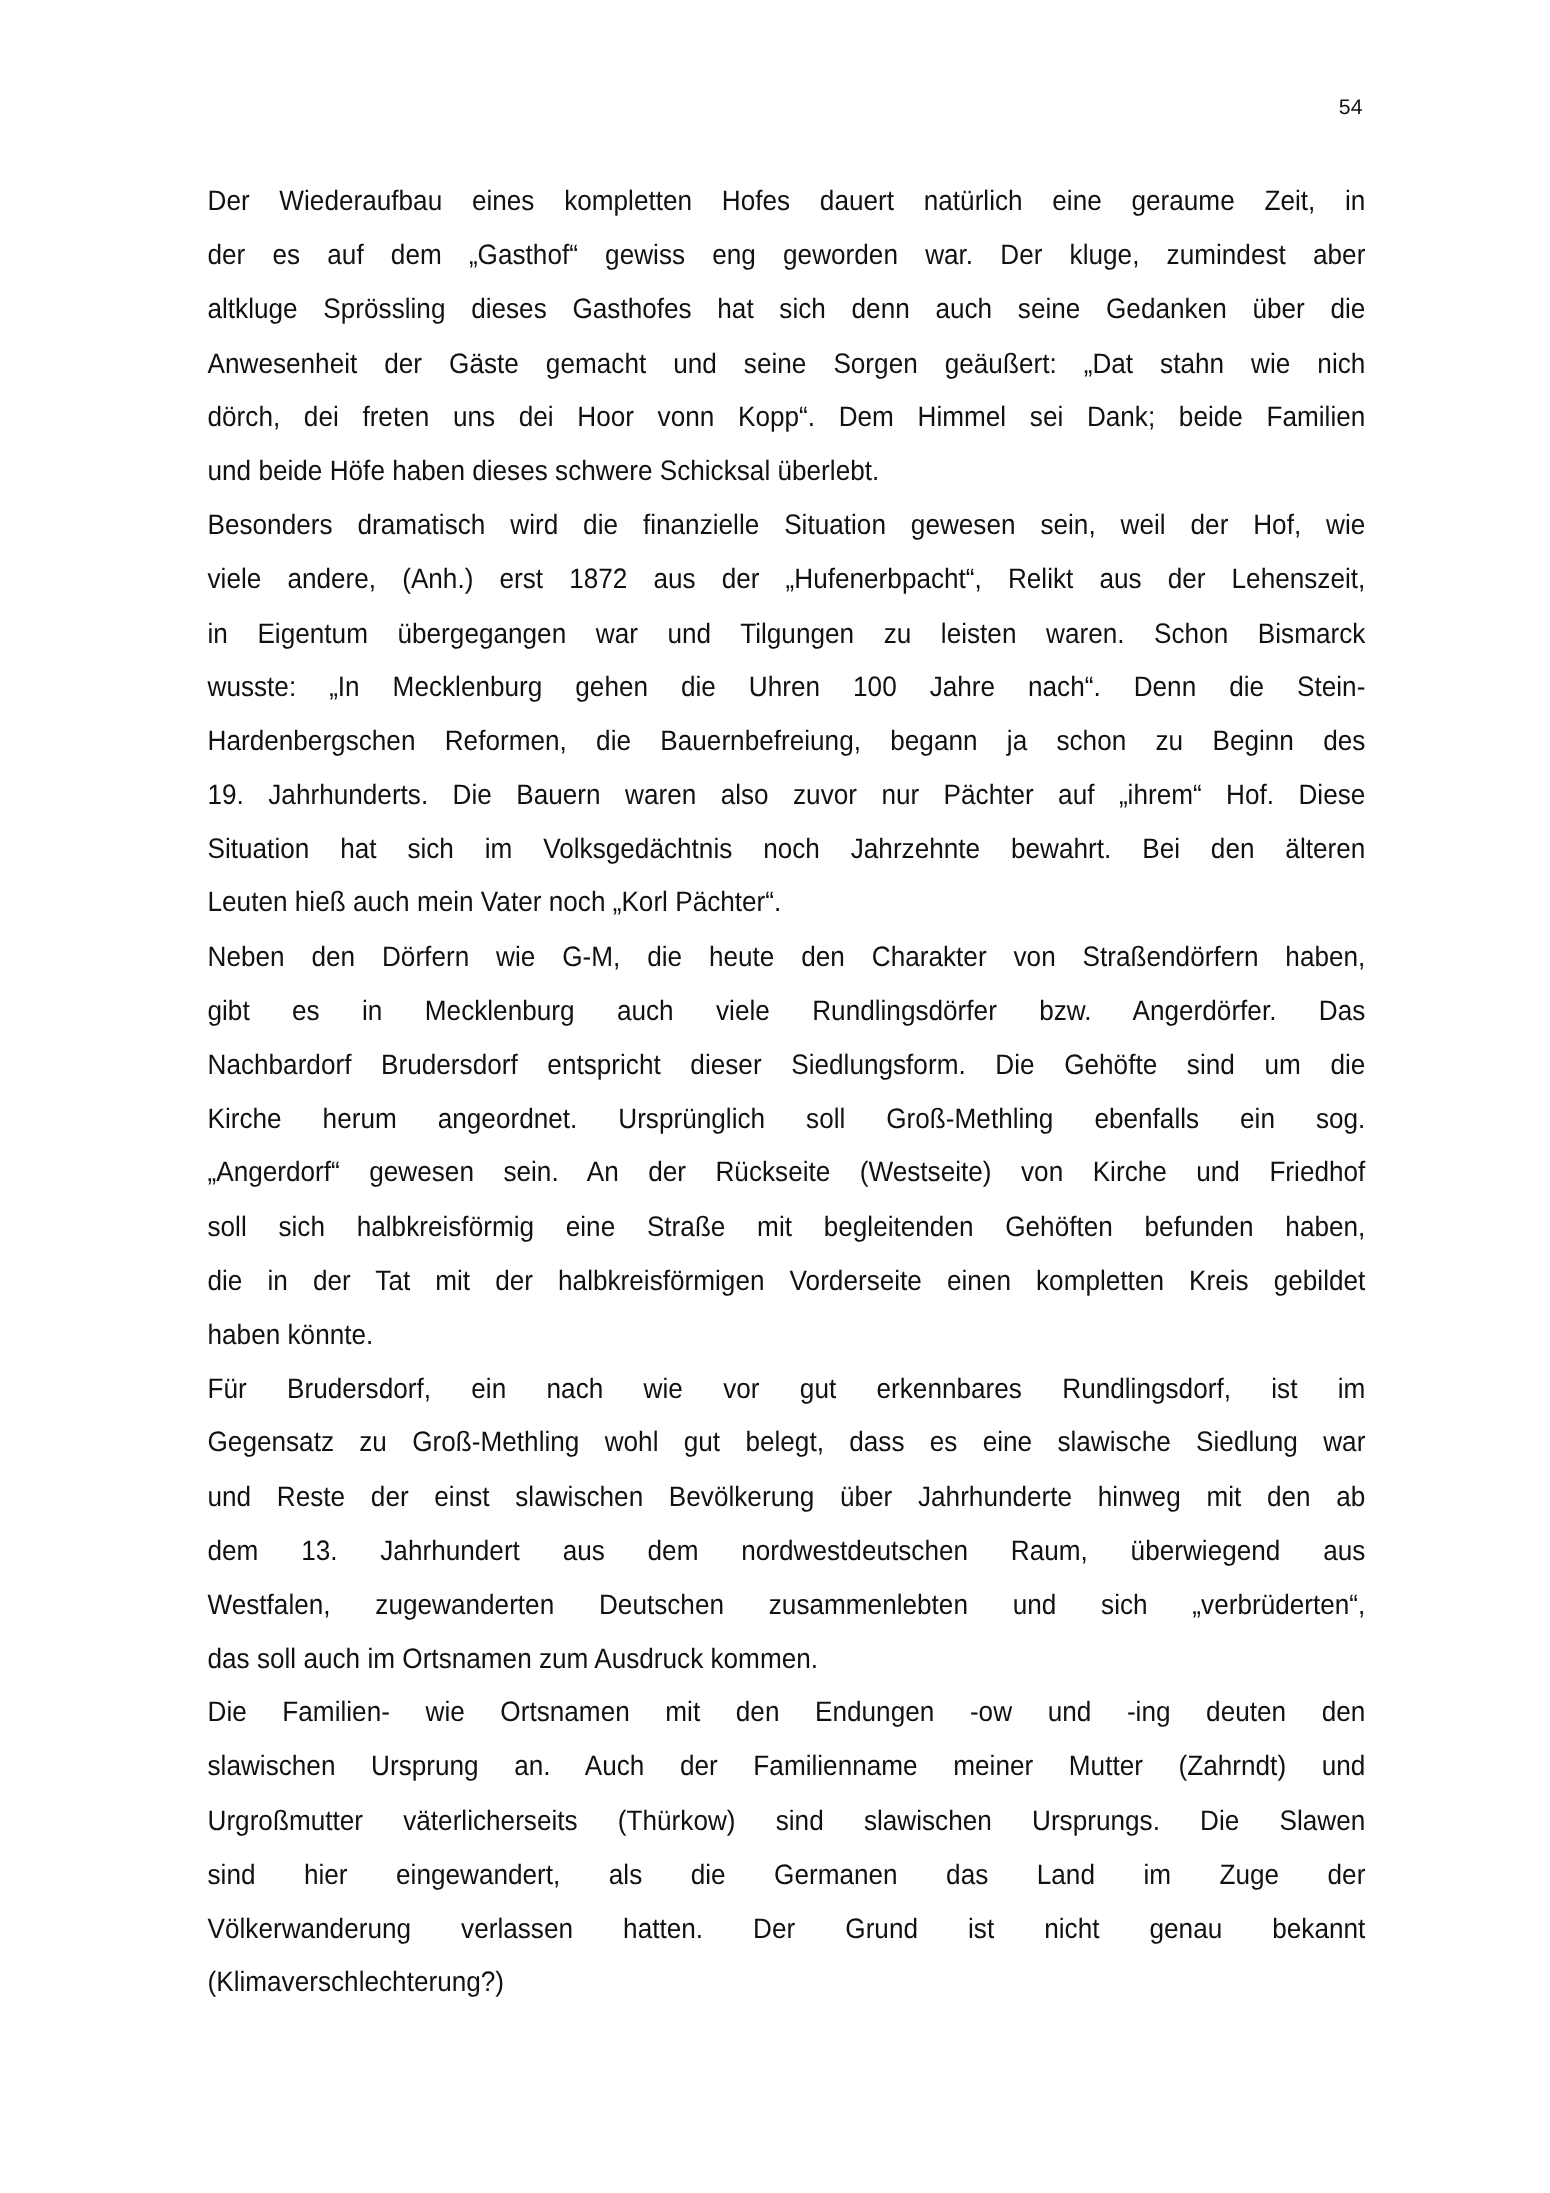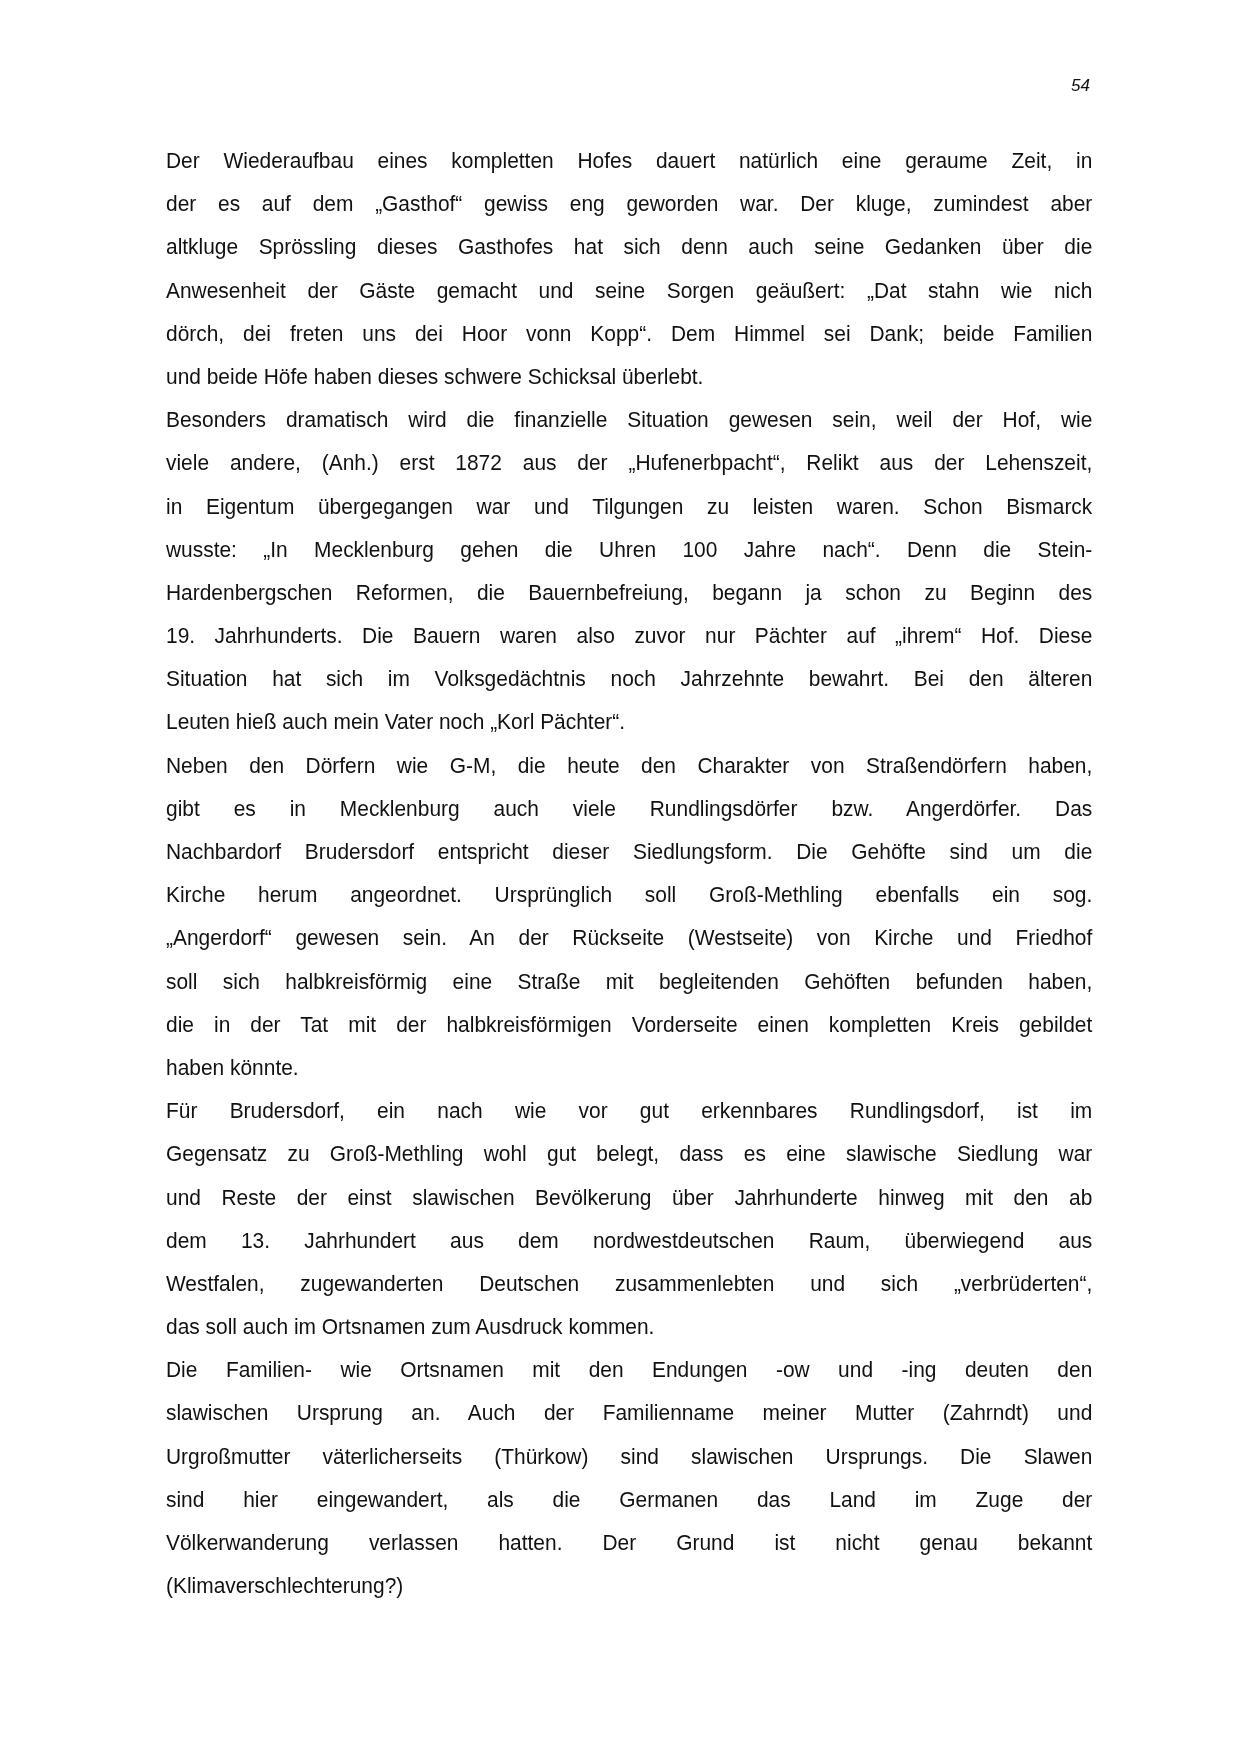--- a/index.html
+++ b/index.html
@@ -1,20 +1,20 @@
 <!DOCTYPE html>
 <html><head>
 <meta charset="utf-8">
 <style>
   html, body { margin: 0; padding: 0; background: #ffffff; }
   body { width: 1240px; height: 1754px; position: relative; overflow: hidden; }
   .page { position: absolute; left: 0; top: 0; width: 1240px; height: 1754px; background: #fff; }
   .page-number {
     position: absolute; left: 1050px; top: 76px; width: 40px; text-align: right;
-    font-family: "Liberation Sans", sans-serif; font-size: 17px; color: #111; font-style: italic;
+    font-family: "Liberation Sans", sans-serif; font-size: 17px; color: #111;
   }
   .body-text {
     position: absolute; left: 166px; top: 146px; width: 926px;
     font-family: "Liberation Sans", sans-serif; font-size: 22.5px; color: #111;
     transform: scaleX(0.93); transform-origin: left top;
   }
   .line {
     height: 43.2px; line-height: 30px; white-space: nowrap;
     text-align: justify; text-align-last: justify; width: 996px;
   }

